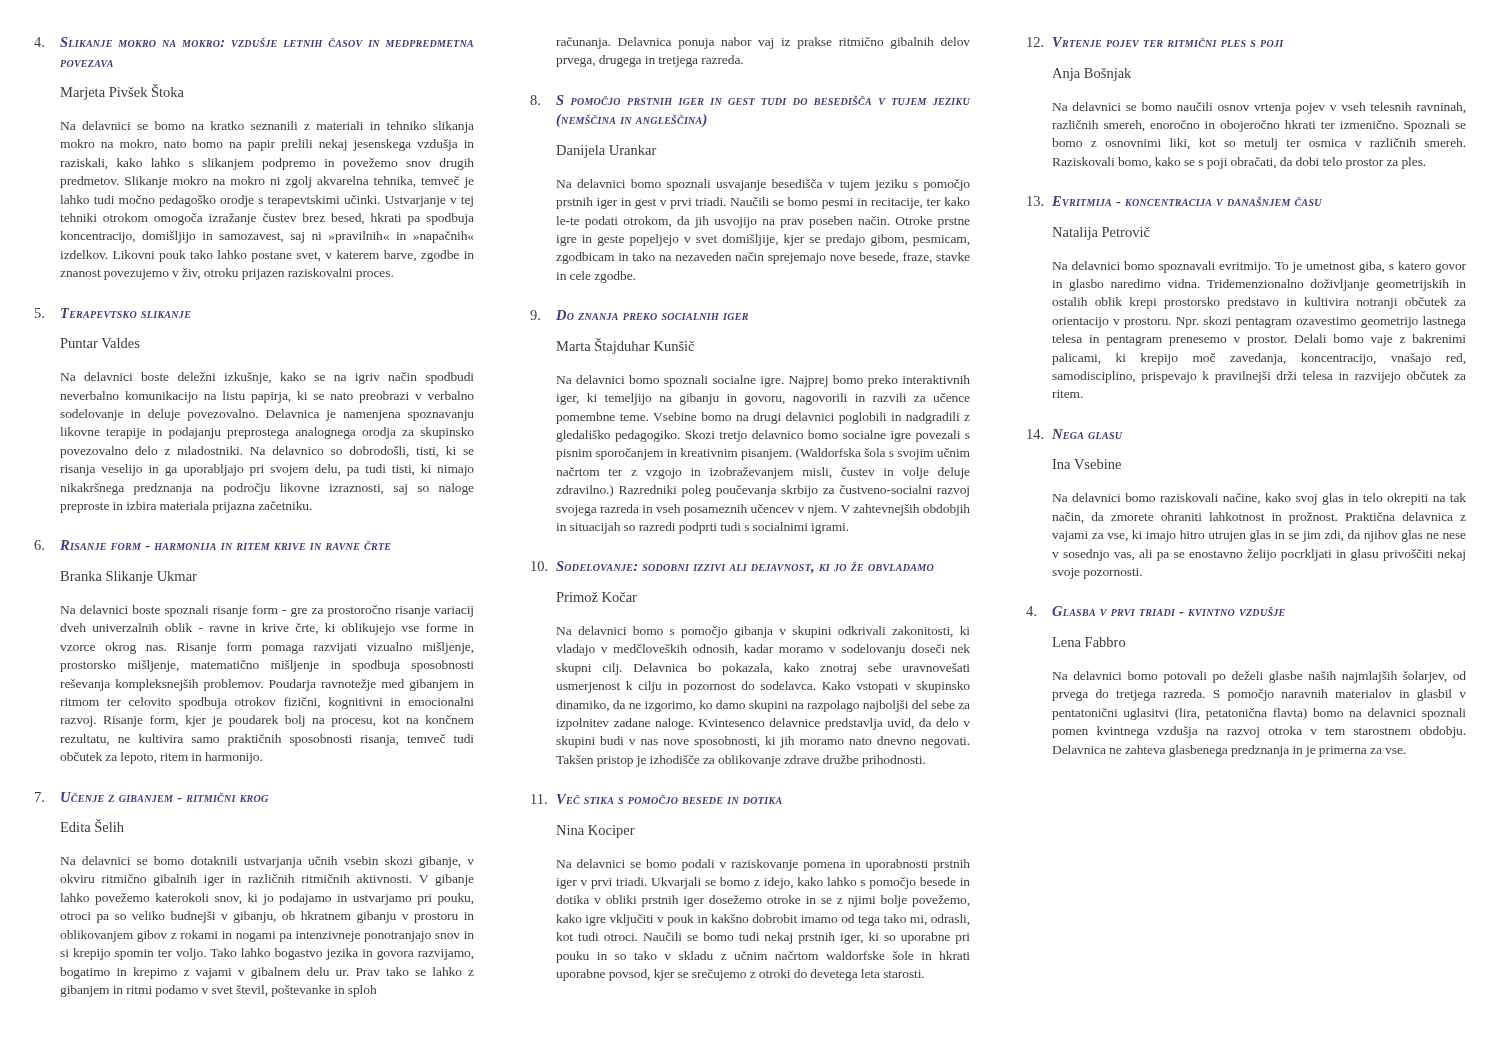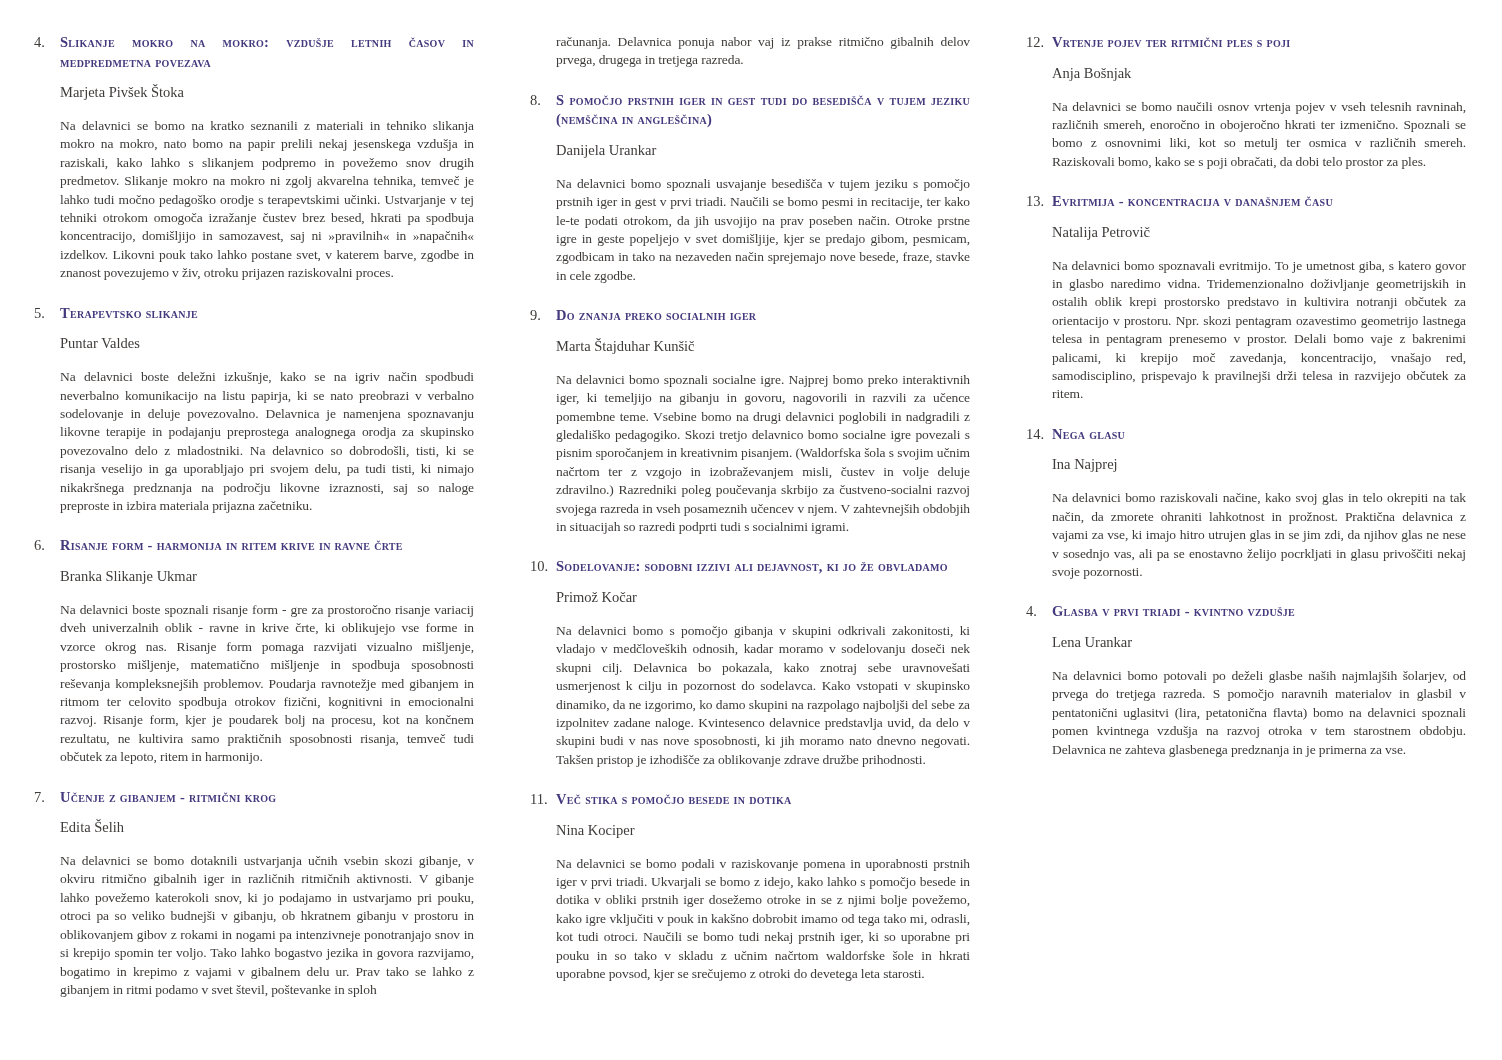--- a/index.html
+++ b/index.html
@@ -36,20 +36,21 @@
   }
   .title {
     margin: 0;
     font-size: 14.5px;
     line-height: 19.5px;
     font-weight: bold;
     font-variant: small-caps;
     letter-spacing: 0.02em;
     color: var(--heading-color, #43397d);
     text-align: justify;
+    font-style: italic;
   }
   .author {
     font-size: 14.5px;
     line-height: 19px;
     margin-top: 11px;
     color: var(--text-color, #3e3b39);
   }
   .body {
     margin: 15px 0 0 0;
     font-size: 13.5px;
@@ -155,26 +156,26 @@
         <div class="content">
           <h3 class="title">Evritmija - koncentracija v današnjem času</h3>
           <div class="author">Natalija Petrovič</div>
           <p class="body">Na delavnici bomo spoznavali evritmijo. To je umetnost giba, s katero govor in glasbo naredimo vidna. Tridemenzionalno doživljanje geometrijskih in ostalih oblik krepi prostorsko predstavo in kultivira notranji občutek za orientacijo v prostoru. Npr. skozi pentagram ozavestimo geometrijo lastnega telesa in pentagram prenesemo v prostor. Delali bomo vaje z bakrenimi palicami, ki krepijo moč zavedanja, koncentracijo, vnašajo red, samodisciplino, prispevajo k pravilnejši drži telesa in razvijejo občutek za ritem.</p>
         </div>
       </section>
       <section class="block">
         <div class="num">14.</div>
         <div class="content">
           <h3 class="title">Nega glasu</h3>
-          <div class="author">Ina Najprej</div>
+          <div class="author">Ina Vsebine</div>
           <p class="body">Na delavnici bomo raziskovali načine, kako svoj glas in telo okrepiti na tak način, da zmorete ohraniti lahkotnost in prožnost. Praktična delavnica z vajami za vse, ki imajo hitro utrujen glas in se jim zdi, da njihov glas ne nese v sosednjo vas, ali pa se enostavno želijo pocrkljati in glasu privoščiti nekaj svoje pozornosti.</p>
         </div>
       </section>
       <section class="block">
         <div class="num">4.</div>
         <div class="content">
           <h3 class="title">Glasba v prvi triadi - kvintno vzdušje</h3>
-          <div class="author">Lena Urankar</div>
+          <div class="author">Lena Fabbro</div>
           <p class="body">Na delavnici bomo potovali po deželi glasbe naših najmlajših šolarjev, od prvega do tretjega razreda. S pomočjo naravnih materialov in glasbil v pentatonični uglasitvi (lira, petatonična flavta) bomo na delavnici spoznali pomen kvintnega vzdušja na razvoj otroka v tem starostnem obdobju. Delavnica ne zahteva glasbenega predznanja in je primerna za vse.</p>
         </div>
       </section>
     </div>
 </div>
 
 </body></html>

